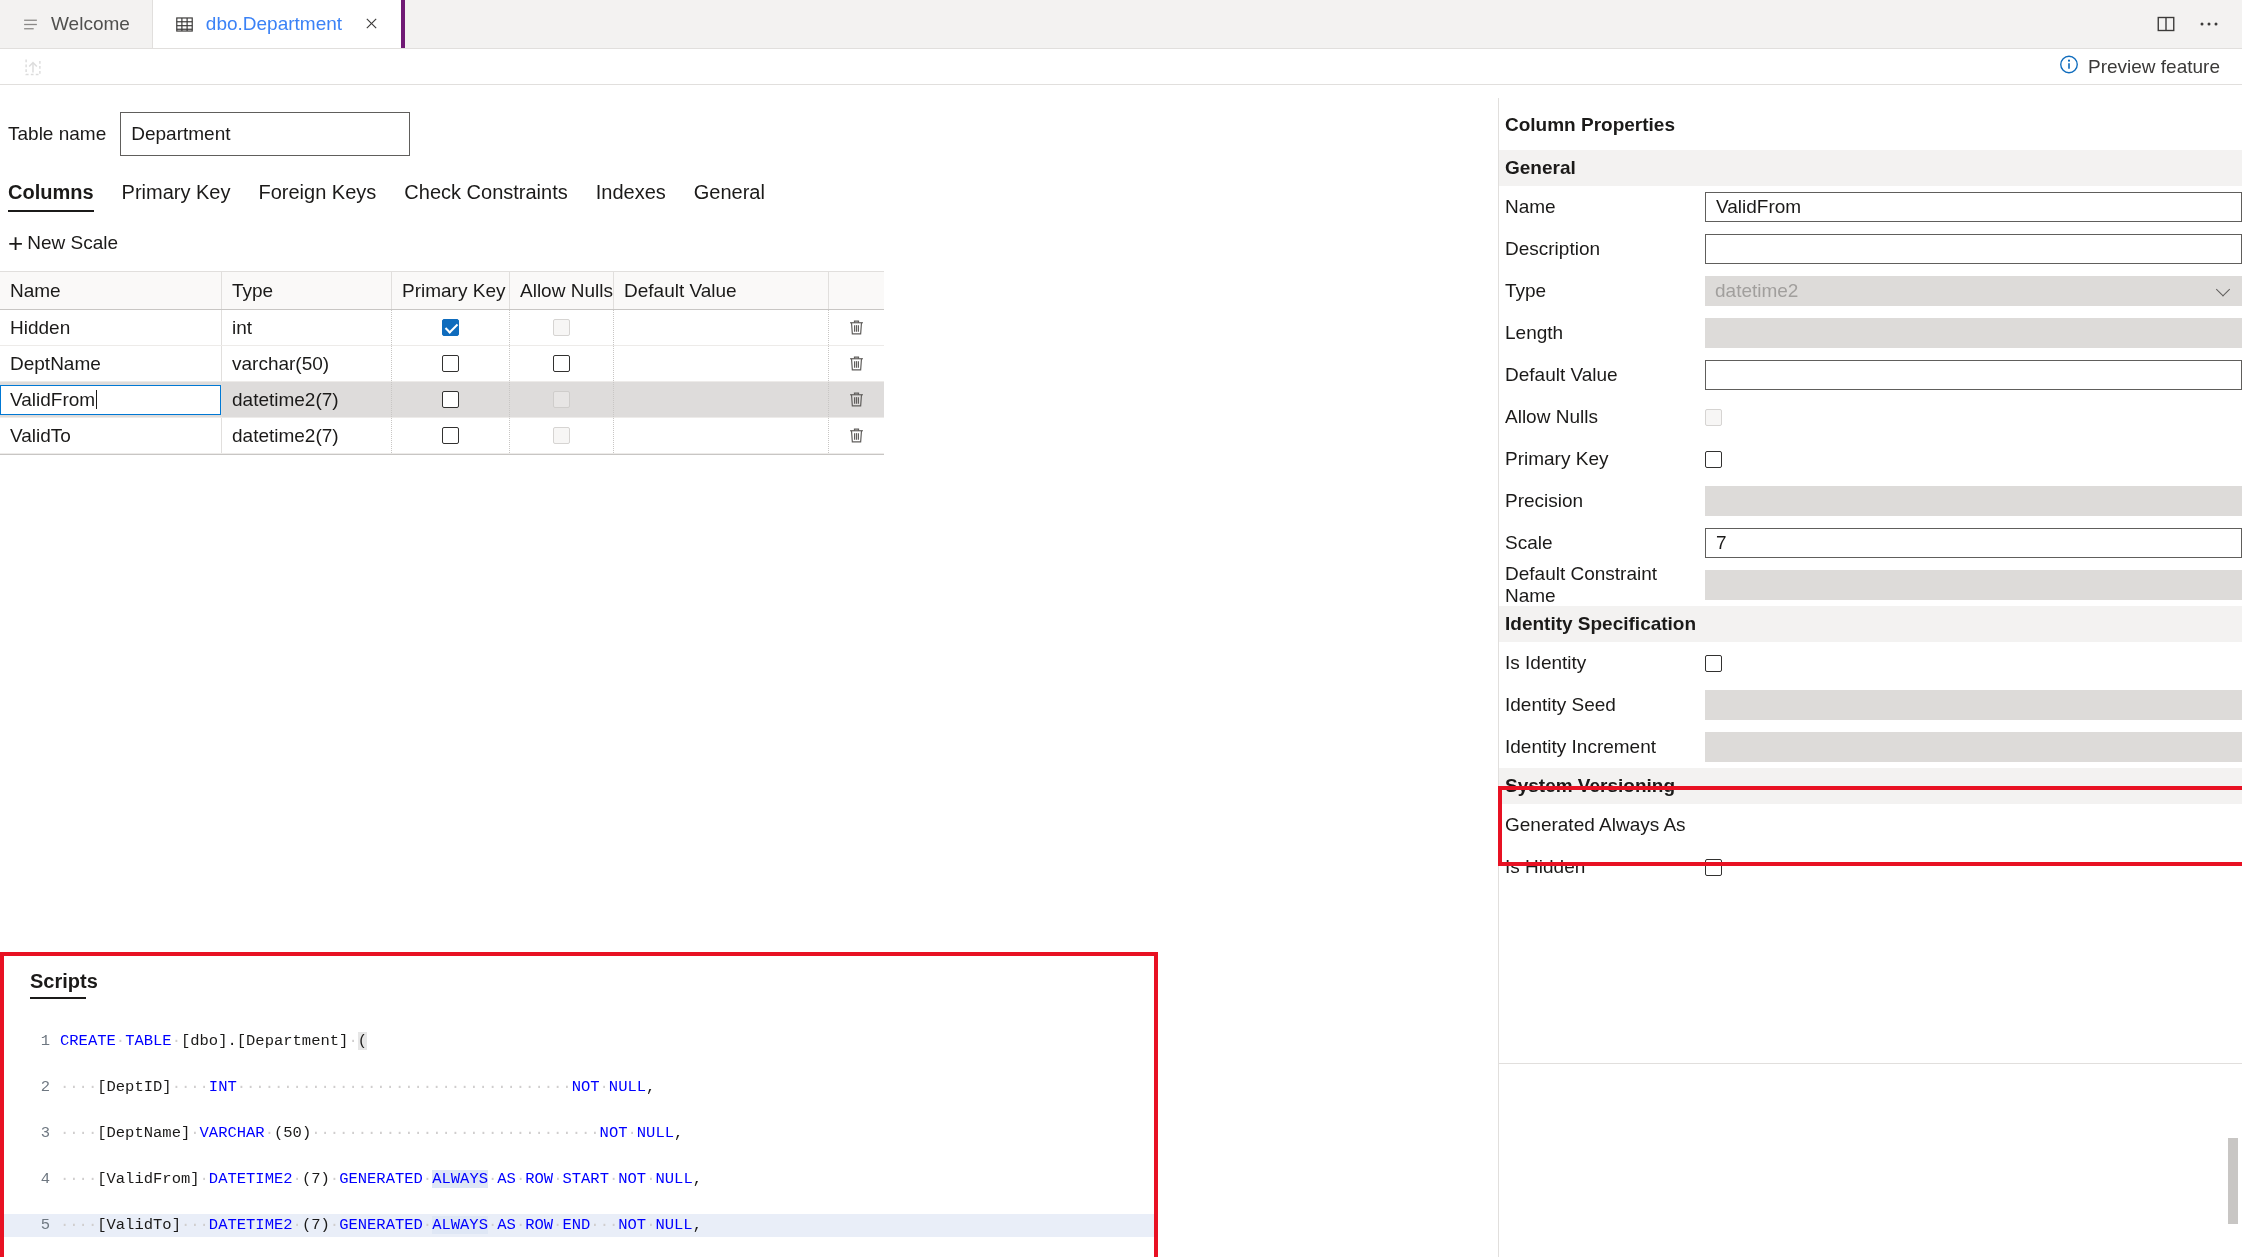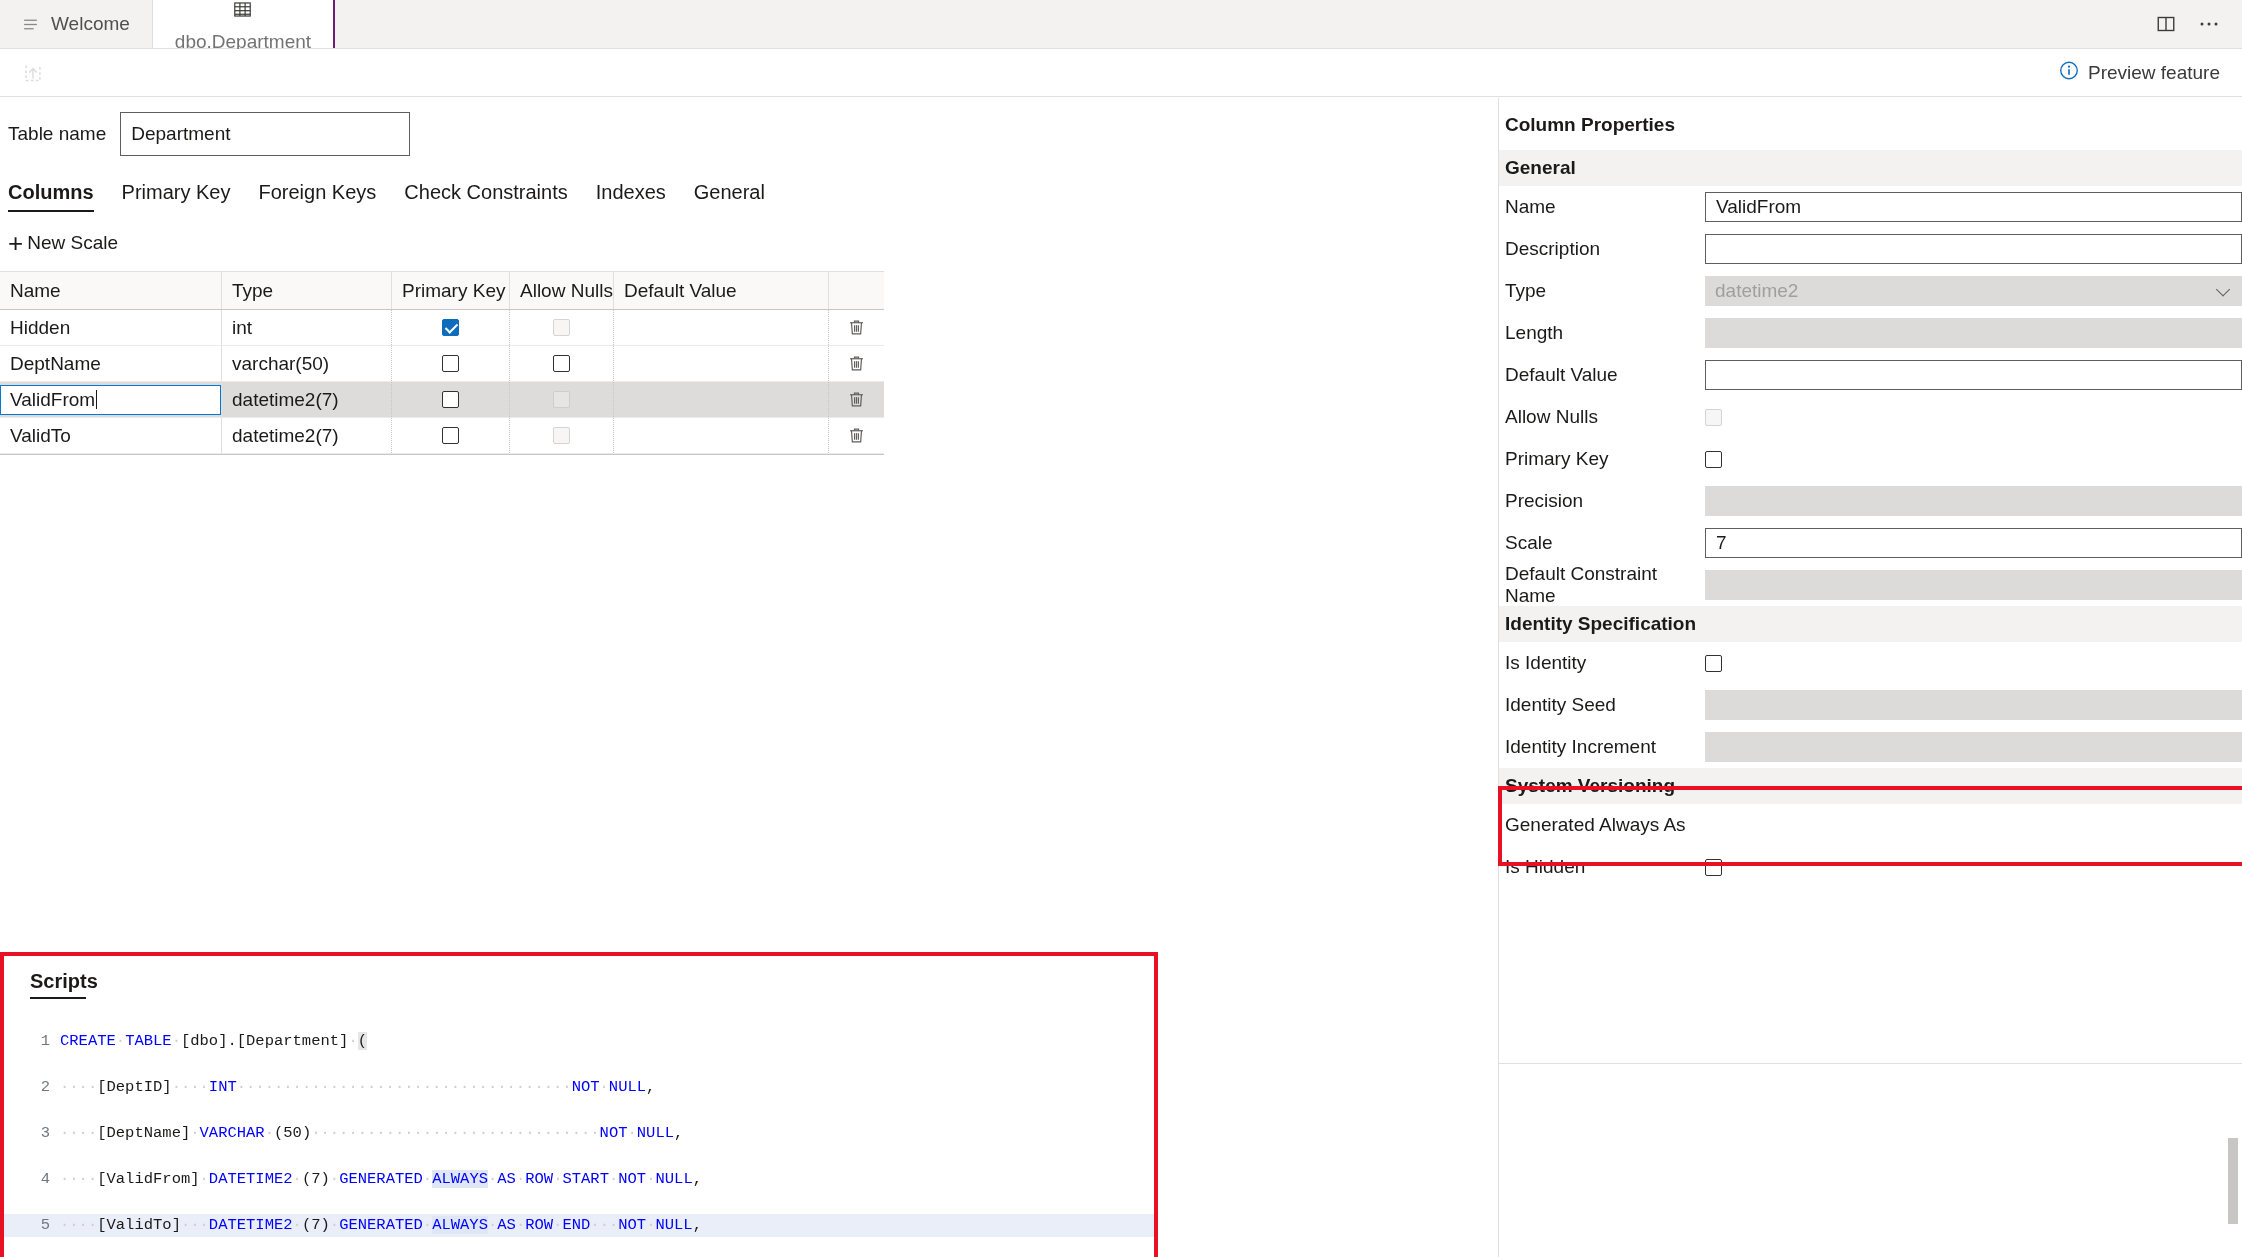--- a/index.html
+++ b/index.html
@@ -28,34 +28,33 @@
     padding: 0 22px;
     gap: 12px;
     font-size: 19px;
     color: #3b3a39;
     cursor: pointer;
     position: relative;
   }
   .tab.inactive { background: #f3f2f1; color:#50504e; }
   .tab.active {
     background: #ffffff;
-    color: #737373;
-    border-right: 2px solid #701a75;
+    color: #3b82f6;
+    border-right: 4px solid #701a75;
     border-left: 1px solid #e1dfdd;
-    flex-direction: column;
   }
   .tab .ticon { display:flex; align-items:center; color:#5f5e5c; }
   .tab .tclose { margin-left: 10px; color:#3b3a39; font-size:20px; line-height:1; }
   .tabbar-spacer { flex: 1; background:#f3f2f1; }
   .tabbar-actions { display:flex; align-items:center; gap:22px; padding-right: 22px; background:#f3f2f1;}
   .tabbar-actions .act { color:#3b3a39; cursor:pointer; display:flex; align-items:center; }
 
   
   .toolbar {
-    height: 48px;
+    height: 36px;
     background:#ffffff;
     border-bottom: 1px solid #e1dfdd;
     display:flex; 
     padding: 0 22px;
     position: relative;
   }
   .toolbar .pubicon { opacity:0.38; display:flex; align-items:center;}
   .preview-feature {
     position:absolute; right: 22px; top: 50%; transform: translateY(-50%);
     display:flex; align-items:center; gap:9px;

